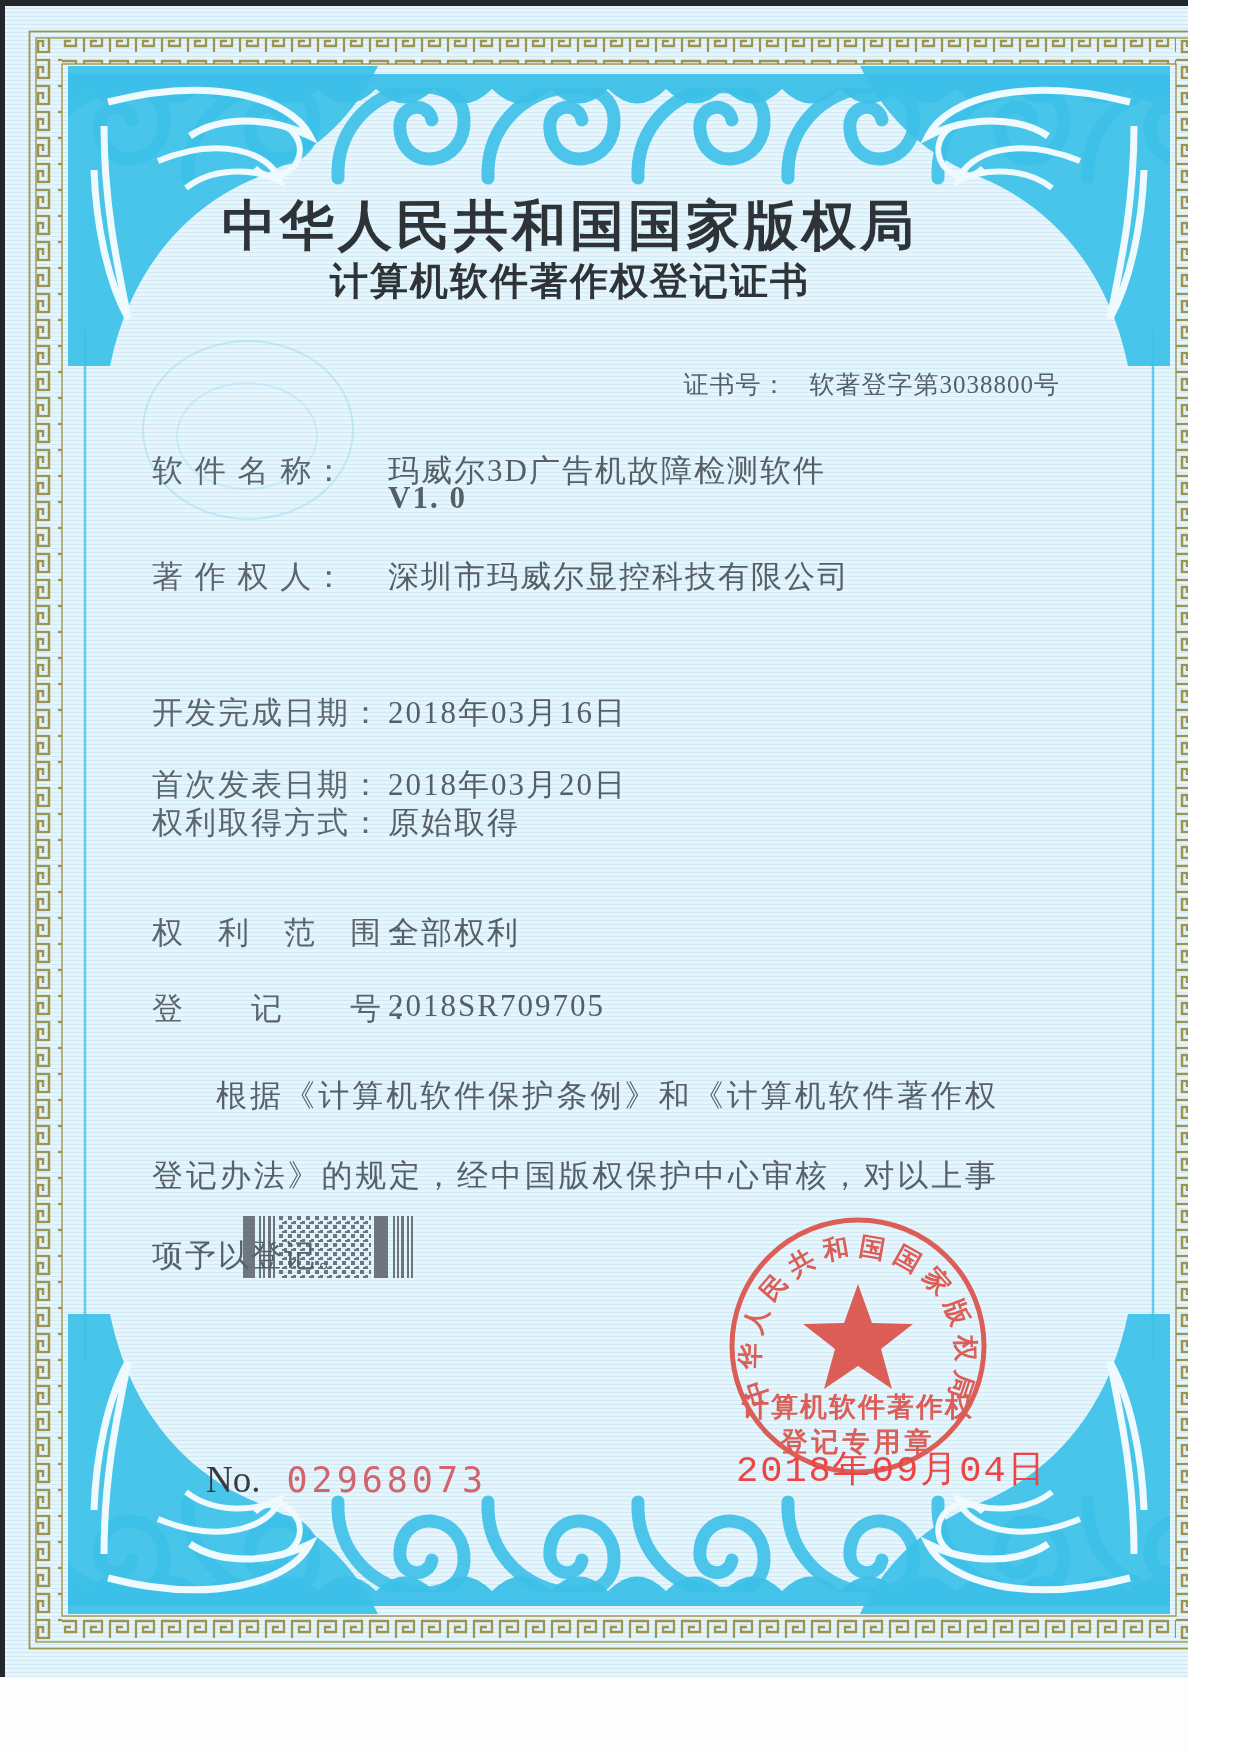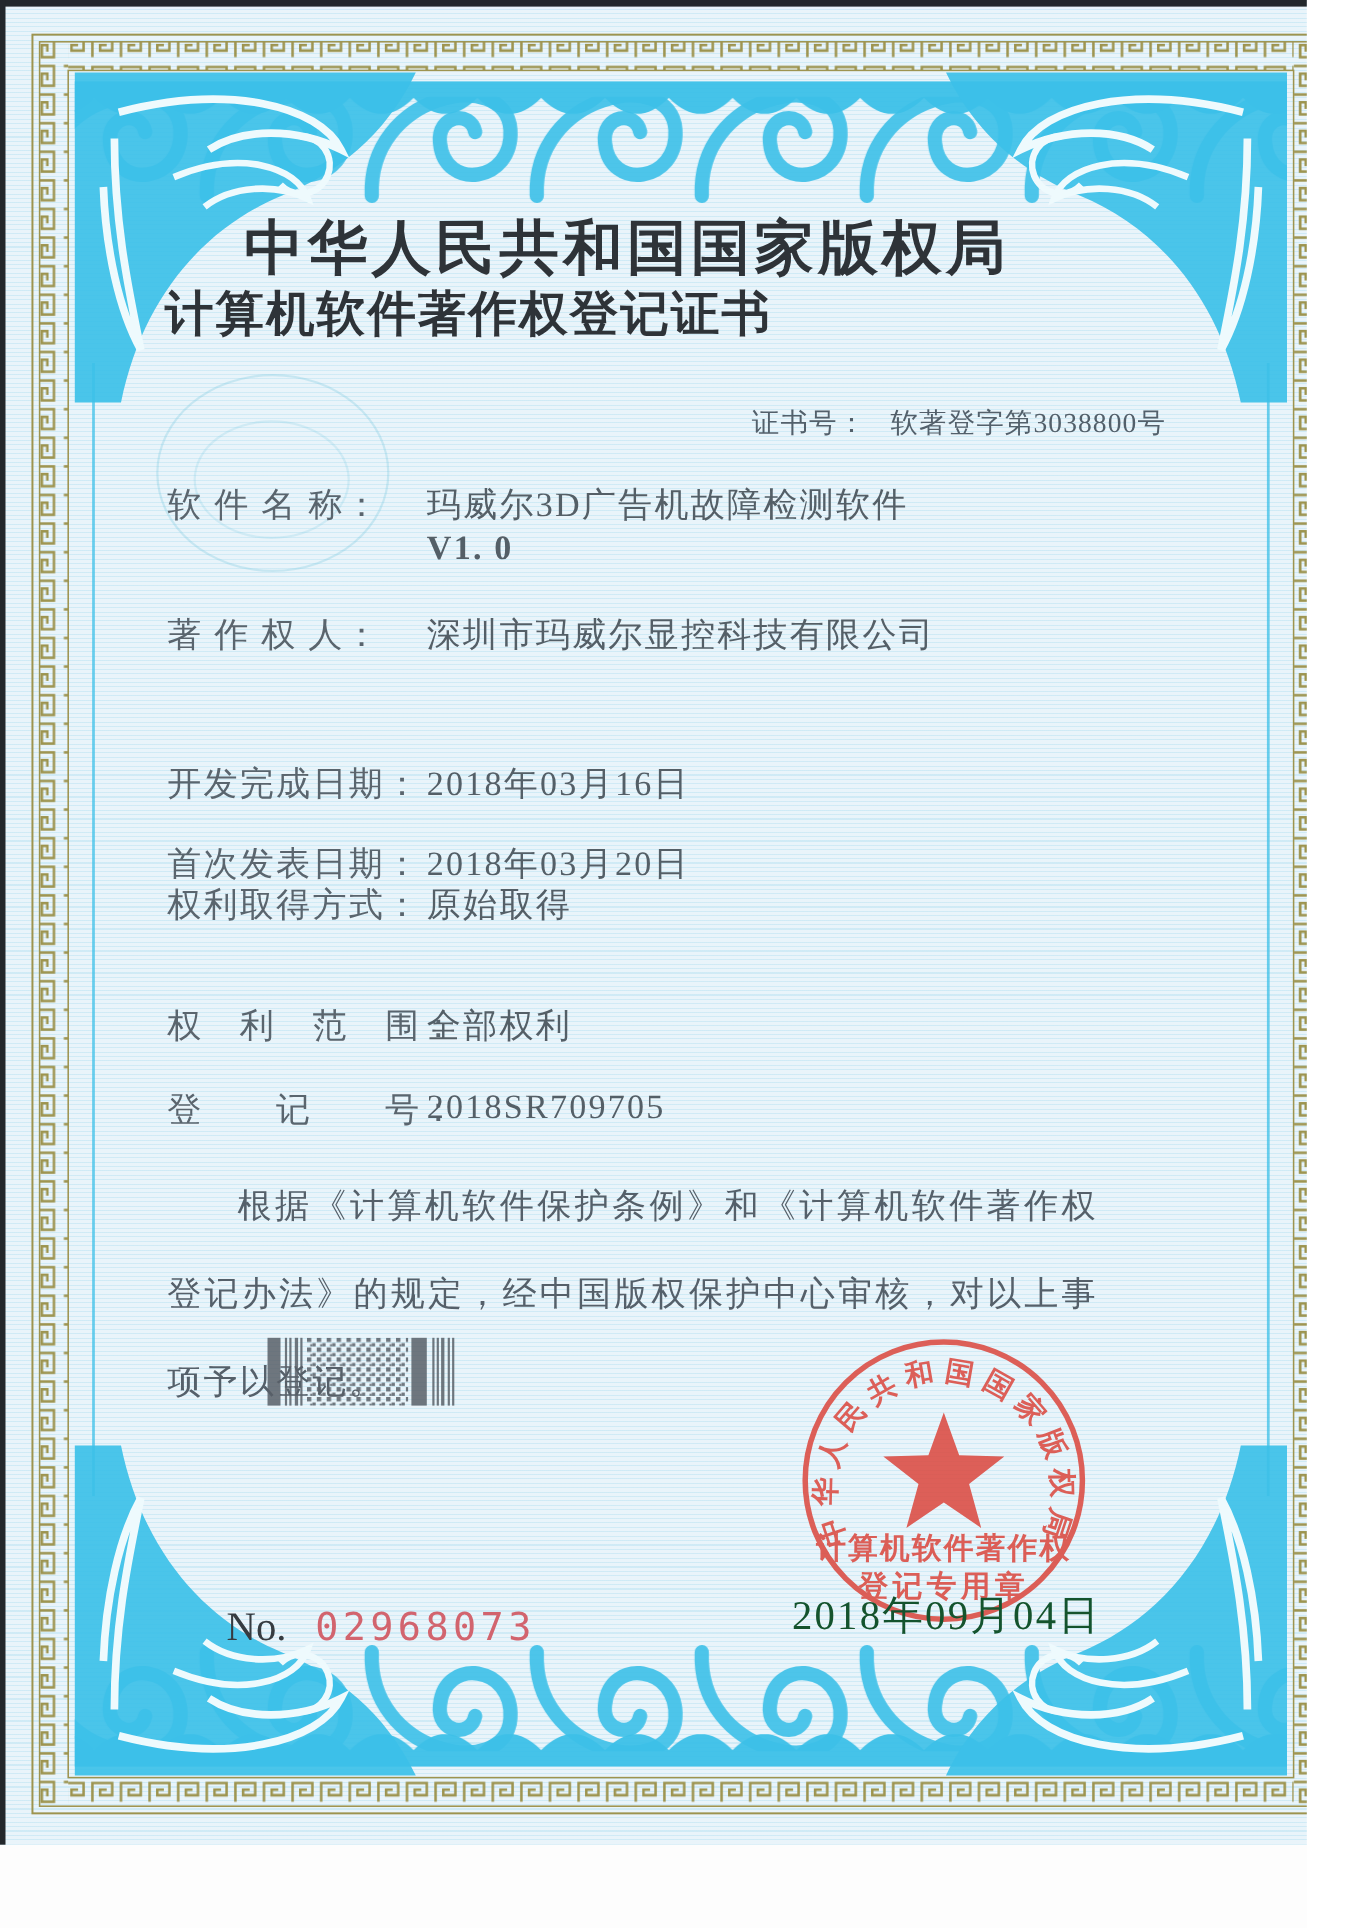--- a/index.html
+++ b/index.html
@@ -13,35 +13,35 @@
   .edge-top{position:absolute;left:0;top:0;width:1240px;height:6px;background:#23272b;}
   .edge-left{position:absolute;left:0;top:0;width:5px;height:1677px;background:#23272b;}
   .frame-svg,.orn-svg{position:absolute;left:28px;top:30px;}
   
   .ghost{position:absolute;left:142px;top:340px;width:208px;height:176px;
          border:2px solid rgba(118,200,222,0.30);border-radius:50%;}
   .ghost-inner{position:absolute;left:176px;top:382px;width:138px;height:104px;
          border:2px solid rgba(118,200,222,0.22);border-radius:50%;}
   .title{position:absolute;left:150px;top:190px;width:840px;text-align:center;
          font-size:54px;font-weight:bold;color:#2e3338;letter-spacing:4px;}
-  .subtitle{position:absolute;left:150px;top:256px;width:840px;
-         font-size:44px;font-weight:bold;color:#2e3338;letter-spacing:2px;}
+  .subtitle{position:absolute;left:150px;top:256px;width:840px;text-align:center;
+         font-size:38px;font-weight:bold;color:#2e3338;letter-spacing:2px;}
   .certno{position:absolute;left:560px;top:368px;width:500px;text-align:right;
          font-size:25px;color:#53606b;letter-spacing:1px;}
   .certno .v{margin-left:22px;}
   .flabel{position:absolute;left:152px;font-size:31px;color:#5a656e;letter-spacing:2px;white-space:pre;}
   .fvalue{position:absolute;left:388px;font-size:31px;color:#545f67;letter-spacing:2px;white-space:pre;}
-  .t-r1{top:438px;} .t-r1b{top:480px;font-weight:bold;} .t-r2{top:556px;text-align:center;} .t-r3{top:692px;}
+  .t-r1{top:450px;} .t-r1b{top:480px;font-weight:bold;} .t-r2{top:556px;text-align:center;} .t-r3{top:692px;}
   .t-r4{top:764px;} .t-r5{top:802px;} .t-r6{top:912px;} .t-r7{top:988px;}
   .body-par{position:absolute;left:152px;top:1056px;width:846px;font-size:31px;color:#55606a;
          line-height:80px;text-align:justify;text-indent:64px;letter-spacing:2px;}
   .barcode{position:absolute;left:243px;top:1216px;}
   .seal{position:absolute;left:716px;top:1204px;z-index:6;}
-  .issue-date{position:absolute;left:720px;top:1444px;font-size:37px;color:#14532d;
-         letter-spacing:2px;z-index:7;}
+  .issue-date{position:absolute;left:736px;top:1444px;font-size:37px;color:#ef4444;
+         letter-spacing:2px;z-index:7;font-family:Liberation Mono, monospace;}
   .serial{position:absolute;left:206px;top:1458px;font-size:37px;color:#363c41;z-index:7;}
   .serial .num{color:#d2646e;font-family:"DejaVu Sans Mono",monospace;font-size:35px;
          letter-spacing:4px;margin-left:26px;}
 </style>
 </head>
 <body>
 
 <div class="page">
   <div class="paper"></div>
   <div class="edge-top"></div>

